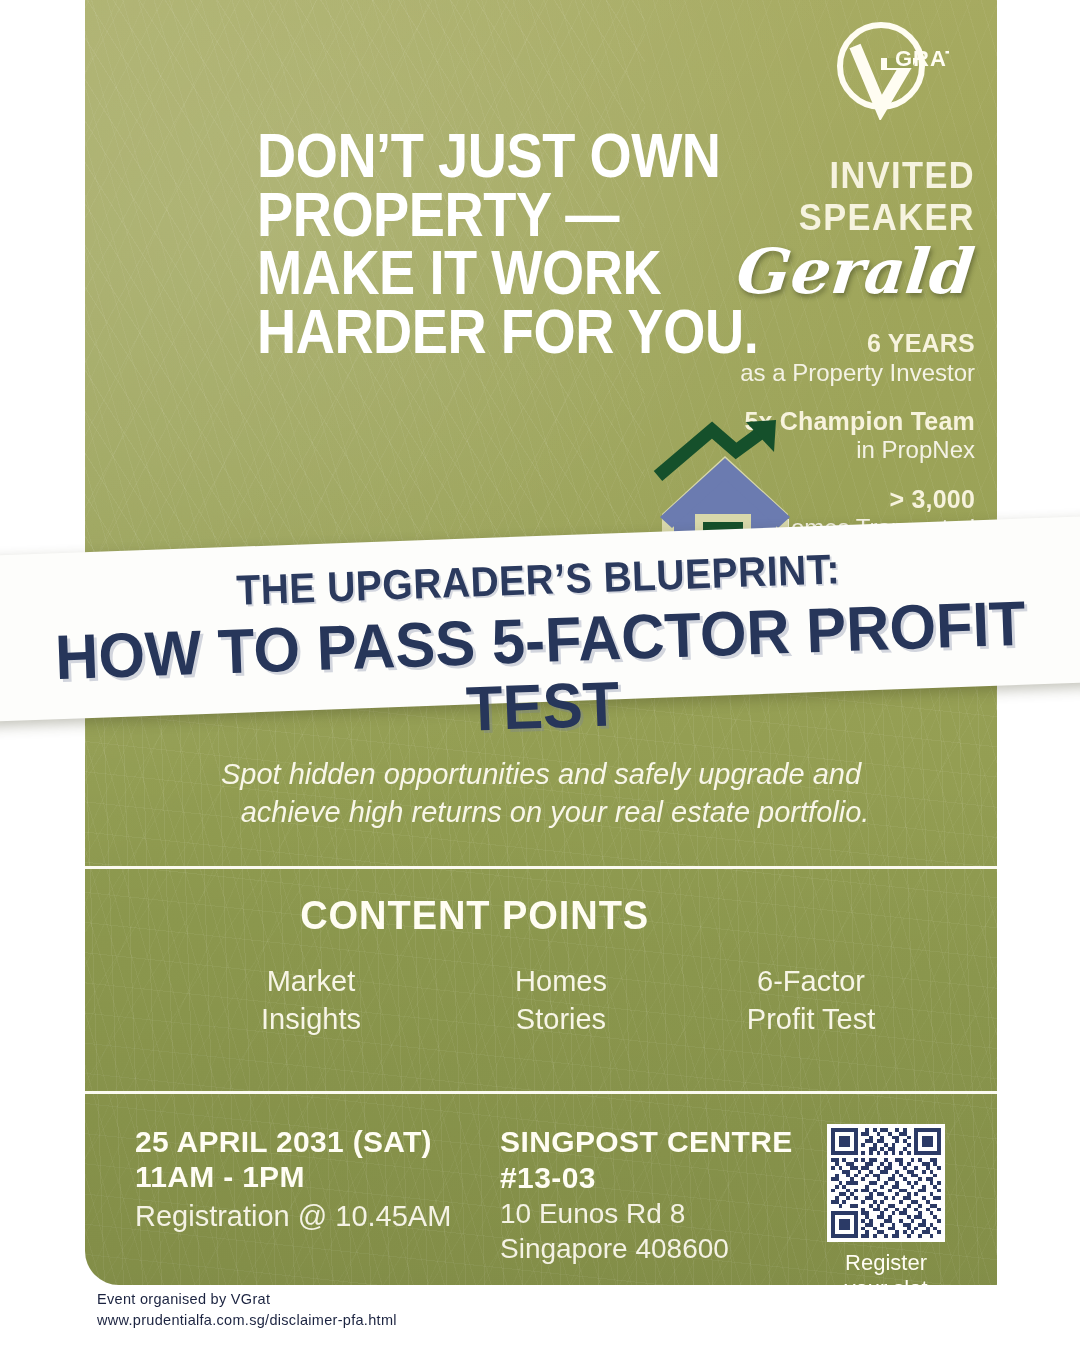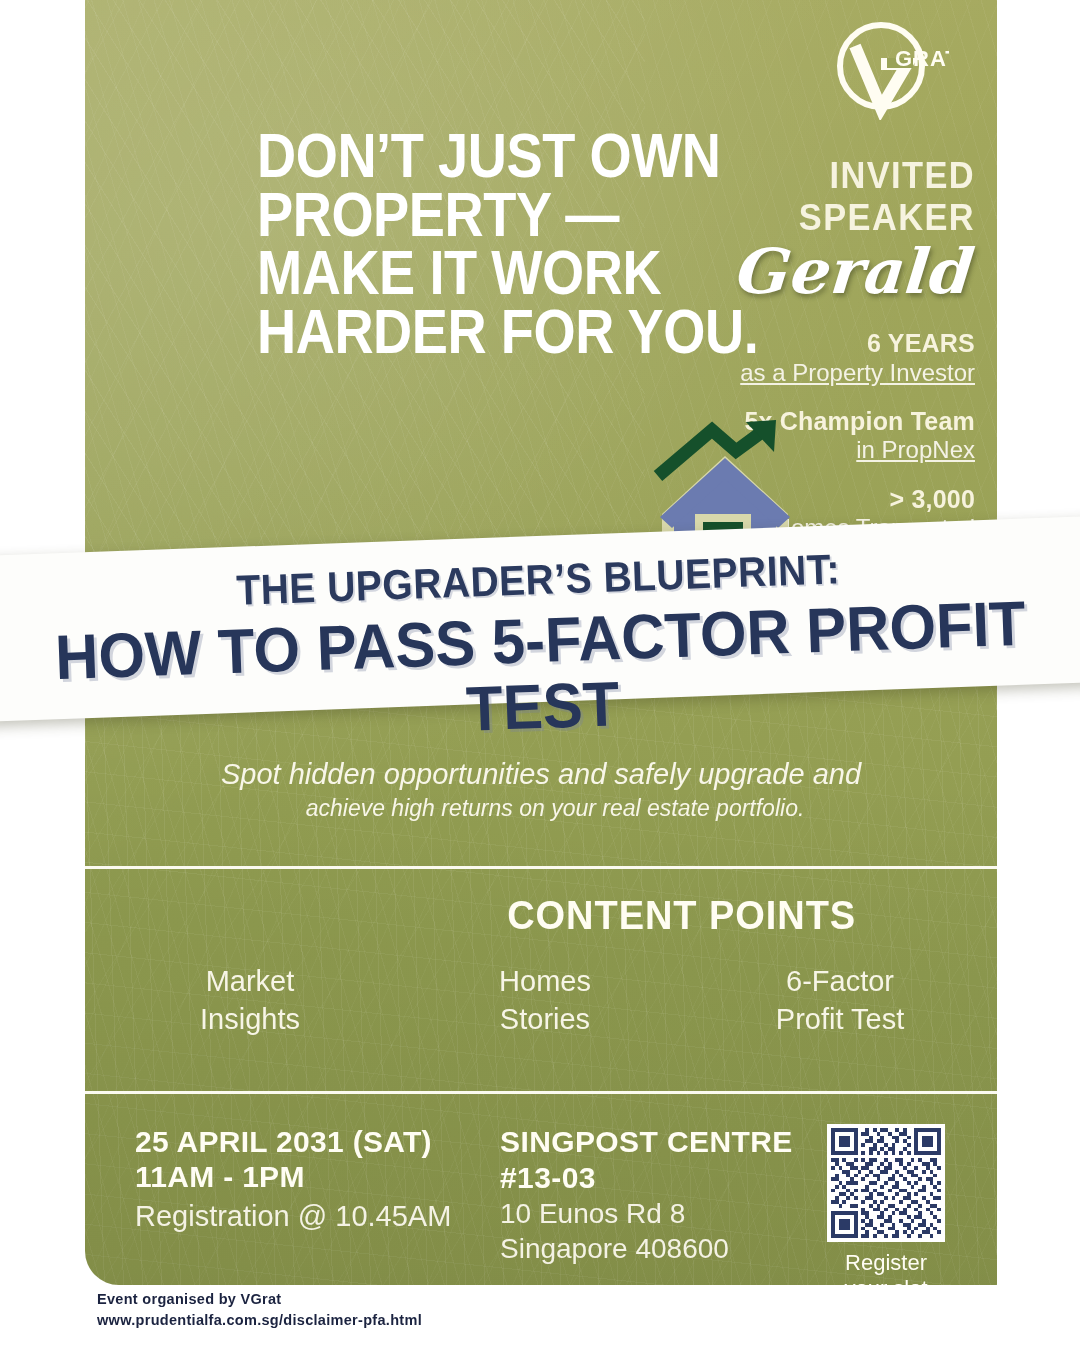--- a/index.html
+++ b/index.html
@@ -71,21 +71,21 @@
   }
   .spk-name{
     color:#fff; font-size:62px; line-height:1;
     font-family:"DejaVu Serif", serif; font-style:italic; font-weight:700;
     margin-top:2px; margin-right:4px;
     text-shadow:2px 3px 5px rgba(40,45,20,.42);
     transform:skewX(-6deg) scaleX(1.02);
   }
   .stat{ margin-top:20px; }
   .stat .big{ color:#f7f3dd; font-size:25px; font-weight:700; line-height:1.18; letter-spacing:.2px; }
-  .stat .sub{ color:#f4f2e4; font-size:24px; font-weight:400; line-height:1.18;text-decoration:underline; }
+  .stat .sub{ color:#f4f2e4; font-size:24px; font-weight:400; line-height:1.18; }
   .stat.s1{ margin-top:26px; }
 
   
   .house{ position:absolute; left:565px; top:418px; width:150px; height:152px; }
   .house svg{ width:100%; height:100%; display:block; }
 
   
   .banner{
     position:absolute; left:-20px; top:556px; width:1120px; height:166px;
     background:#fdfdfb;
@@ -121,21 +121,21 @@
 
   
   .qrwrap{ position:absolute; right:48px; top:14px; width:126px; text-align:center; }
   .qrbox{ width:118px; height:118px; background:#fff; padding:4px; margin:0 auto; }
   .qrbox svg{ display:block; width:100%; height:100%; }
   .qrtext{ margin-top:8px; color:#fffdf3; font-weight:400; font-size:22px; line-height:1.16; }
 
   
   .footer{
     position:absolute; left:97px; top:1289px; width:760px;
-    color:#1b2340; font-size:14.5px; font-weight:700; line-height:1.42;
+    color:#1b2340; font-size:14.5px; font-weight:400; line-height:1.42;
     letter-spacing:.3px;
   }
 </style>
 </head>
 <body>
 
 <div id="poster">
 
   <div class="green-panel">
     <div class="tex t1"></div>
@@ -188,30 +188,30 @@
         <path d="M75 40 L10 99 L22 110 L75 61 L128 110 L140 99 Z" fill="#6b7bb0"></path>
         <rect x="45" y="96" width="56" height="56" fill="#d8d8ab"></rect>
         <rect x="53" y="104" width="40" height="48" fill="#15502b"></rect>
         <path d="M8 58 L62 12 L86 33 L120 8" fill="none" stroke="#15502b" stroke-width="13" stroke-linejoin="miter" stroke-linecap="butt"></path>
         <path d="M96 4 L126 2 L124 34 Z" fill="#15502b"></path>
       </svg>
     </div>
 
     <div style="position:absolute;left:0;top:755px;width:912px;text-align:center;font-style:italic;">
       <div style="color:#f8f6e8;font-size:29px;line-height:1.32;">Spot hidden opportunities and safely upgrade and</div>
-      <div style="color:#f8f6e8;font-size:23px;line-height:1.32;padding-left:28px;">achieve high returns on your real estate portfolio.</div>
+      <div style="color:#f8f6e8;font-size:29px;line-height:1.32;padding-left:28px;">achieve high returns on your real estate portfolio.</div>
     </div>
 
     <div style="position:absolute;left:0;top:866px;width:912px;height:3px;background:#fbfaf0;"></div>
     <div style="position:absolute;left:0;top:1091px;width:912px;height:3px;background:#fbfaf0;"></div>
 
-    <div style="position:absolute;left:0;top:893px;width:780px;text-align:right;">
+    <div style="position:absolute;left:0;top:893px;width:780px;text-align:center;">
       <span style="display:inline-block;color:#fffdf2;font-weight:700;font-size:40px;letter-spacing:1px;font-family:'Liberation Sans Narrow','Liberation Sans',sans-serif;transform:scaleX(.95);">CONTENT POINTS</span>
     </div>
-    <div style="position:absolute;left:40px;top:963px;width:840px;display:flex;justify-content:center;gap:45px;">
+    <div style="position:absolute;left:56px;top:963px;width:840px;display:flex;justify-content:center;">
       <div class="cp-item">
         <div>Market</div>
         <div>Insights</div>
       </div>
       <div class="cp-item">
         <div>Homes</div>
         <div>Stories</div>
       </div>
       <div class="cp-item">
         <div>6-Factor</div>

